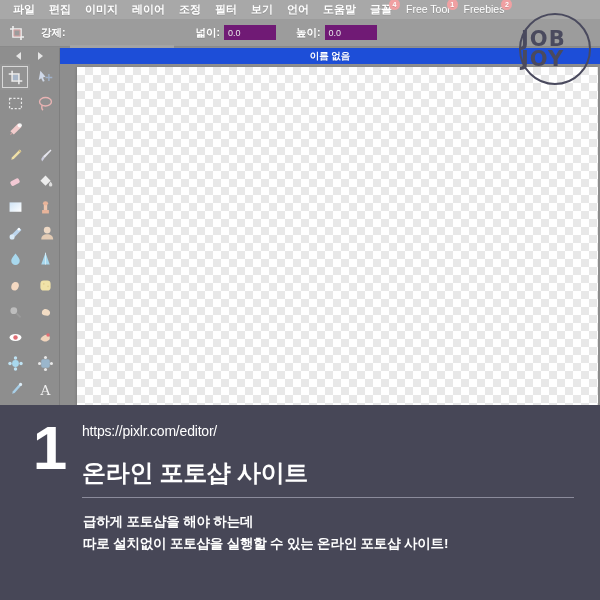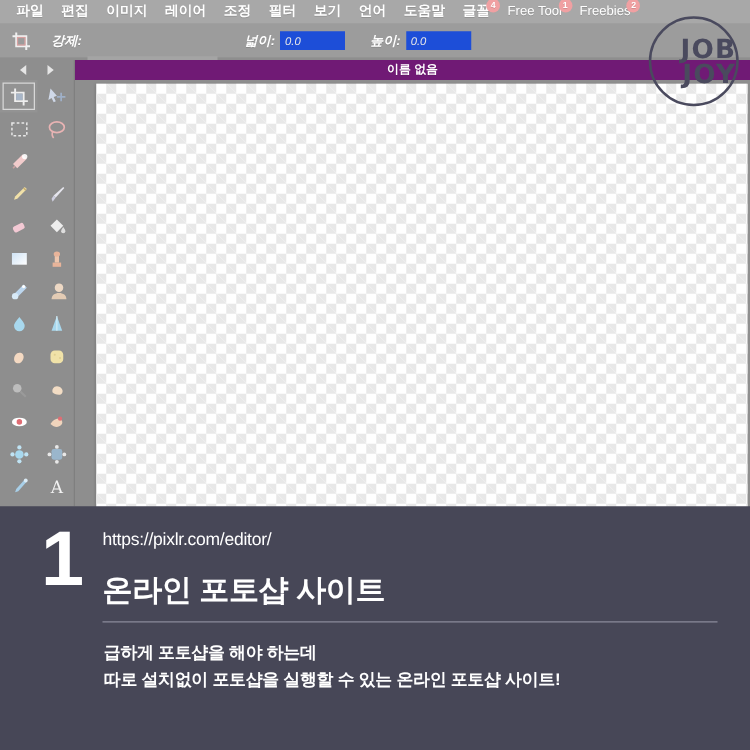--- a/index.html
+++ b/index.html
@@ -52,21 +52,20 @@
   }
 
   
   .optionbar {
     position: absolute; left: 0; top: 19px;
     width: 600px; height: 28px;
     background: #9c9c9c;
     border-bottom: 1px solid #8a8a8a;
     display: flex; align-items: center;
     padding-left: 7px;
-    font-style: italic;
   }
   .opt-toolicon {
     width: 20px; height: 20px;
     margin-right: 14px;
     display: flex; align-items: center; justify-content: center;
   }
   .opt-label {
     color: #fff; font-size: 10.5px; font-weight: bold;
     margin-right: 4px;
     text-shadow: 0 1px 0 rgba(0,0,0,.12);
@@ -87,21 +86,21 @@
   }
   .opt-select .caret {
     position: absolute; right: 5px; top: 6px;
     width: 0; height: 0;
     border-left: 4px solid transparent;
     border-right: 4px solid transparent;
     border-top: 4px solid #e6e6e6;
   }
   .opt-field {
     width: 52px; height: 15px;
-    background: #1d4ed8;
+    background: #701a75;
     display: flex; align-items: center;
     padding: 0 4px;
     margin-right: 20px;
   }
   .opt-field span { color: #e8e8e8; font-size: 9px; }
 
   
   .toolpalette {
     position: absolute; left: 0; top: 48px;
     width: 60px; height: 357px;
@@ -145,21 +144,21 @@
   .tool svg { display: block; }
 
   
   .canvas-wrap {
     position: absolute; left: 60px; top: 48px;
     width: 540px; height: 357px;
     background: #8e8e8e;
   }
   .canvas-title {
     height: 16px;
-    background: #701a75;
+    background: #1d4ed8;
     color: #ffffff;
     font-size: 9.5px; font-weight: bold;
     text-align: center;
     line-height: 16px;
     text-shadow: 0 1px 0 rgba(0,0,0,.1);
   }
   .canvas-surface {
     position: absolute;
     left: 17px; top: 19px;
     width: 521px; height: 340px;
@@ -173,21 +172,21 @@
   }
 
   
   .logo {
     position: absolute;
     right: 9px; top: 13px;
     width: 72px; height: 72px;
     border-radius: 50%;
     border: 2.5px solid #4a4a5e;
     display: flex; flex-direction: column;
-    align-items: flex-end; justify-content: center;
+    align-items: flex-start; justify-content: center;
     color: #4a4a5e;
     z-index: 5;
     background: transparent;
   }
   .logo .ln {
     font-family: "DejaVu Sans", sans-serif;
     font-weight: bold;
     font-size: 21px;
     letter-spacing: 1px;
     line-height: 20px;

